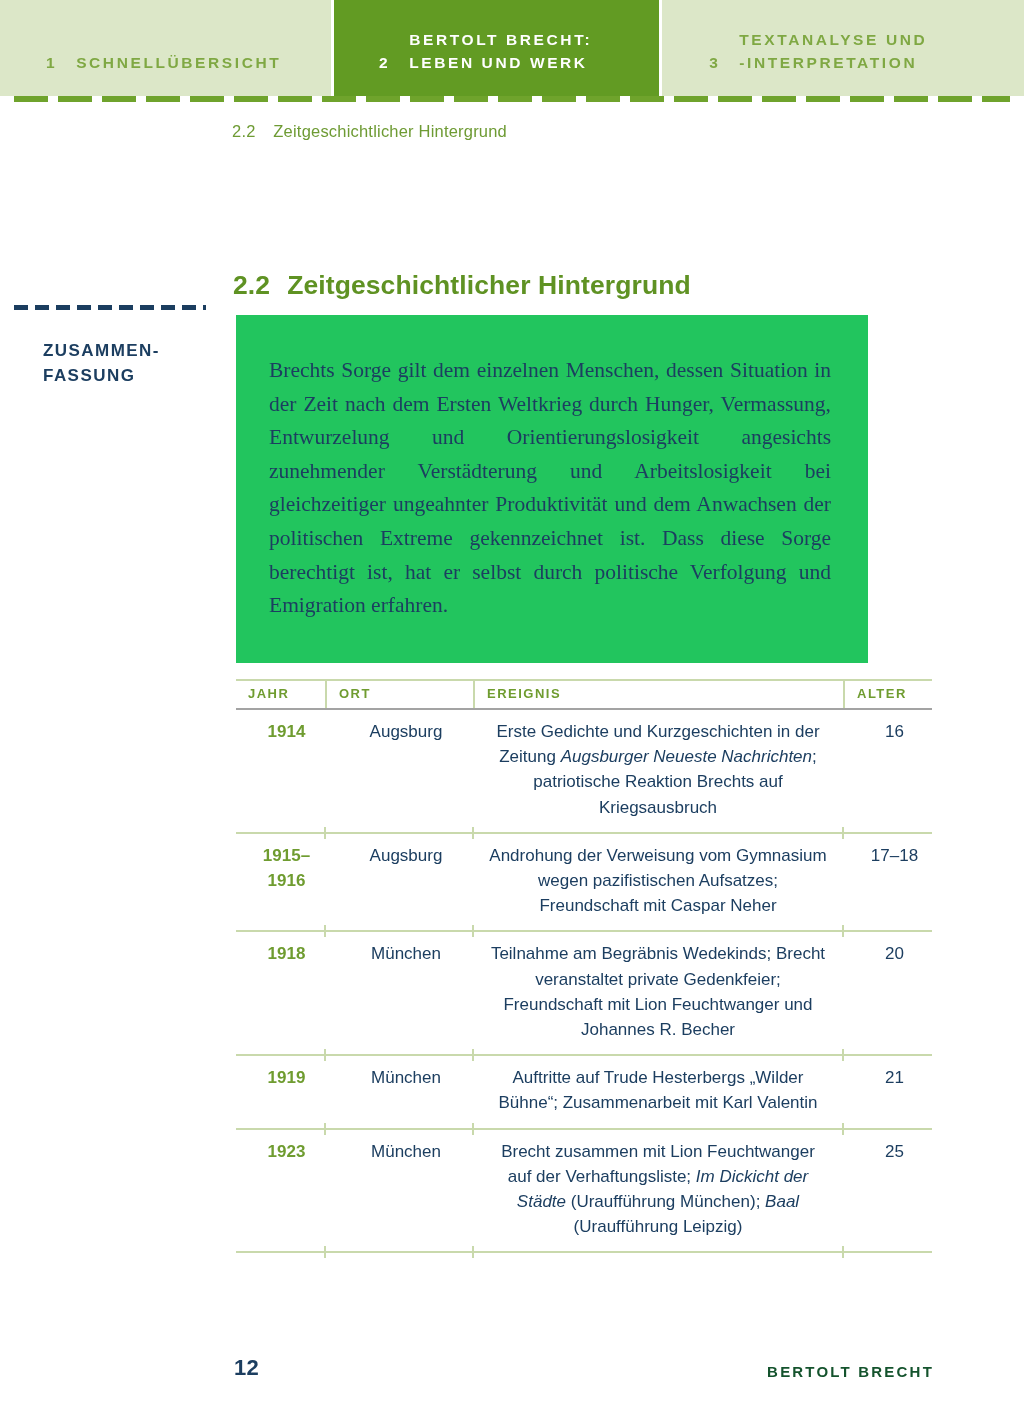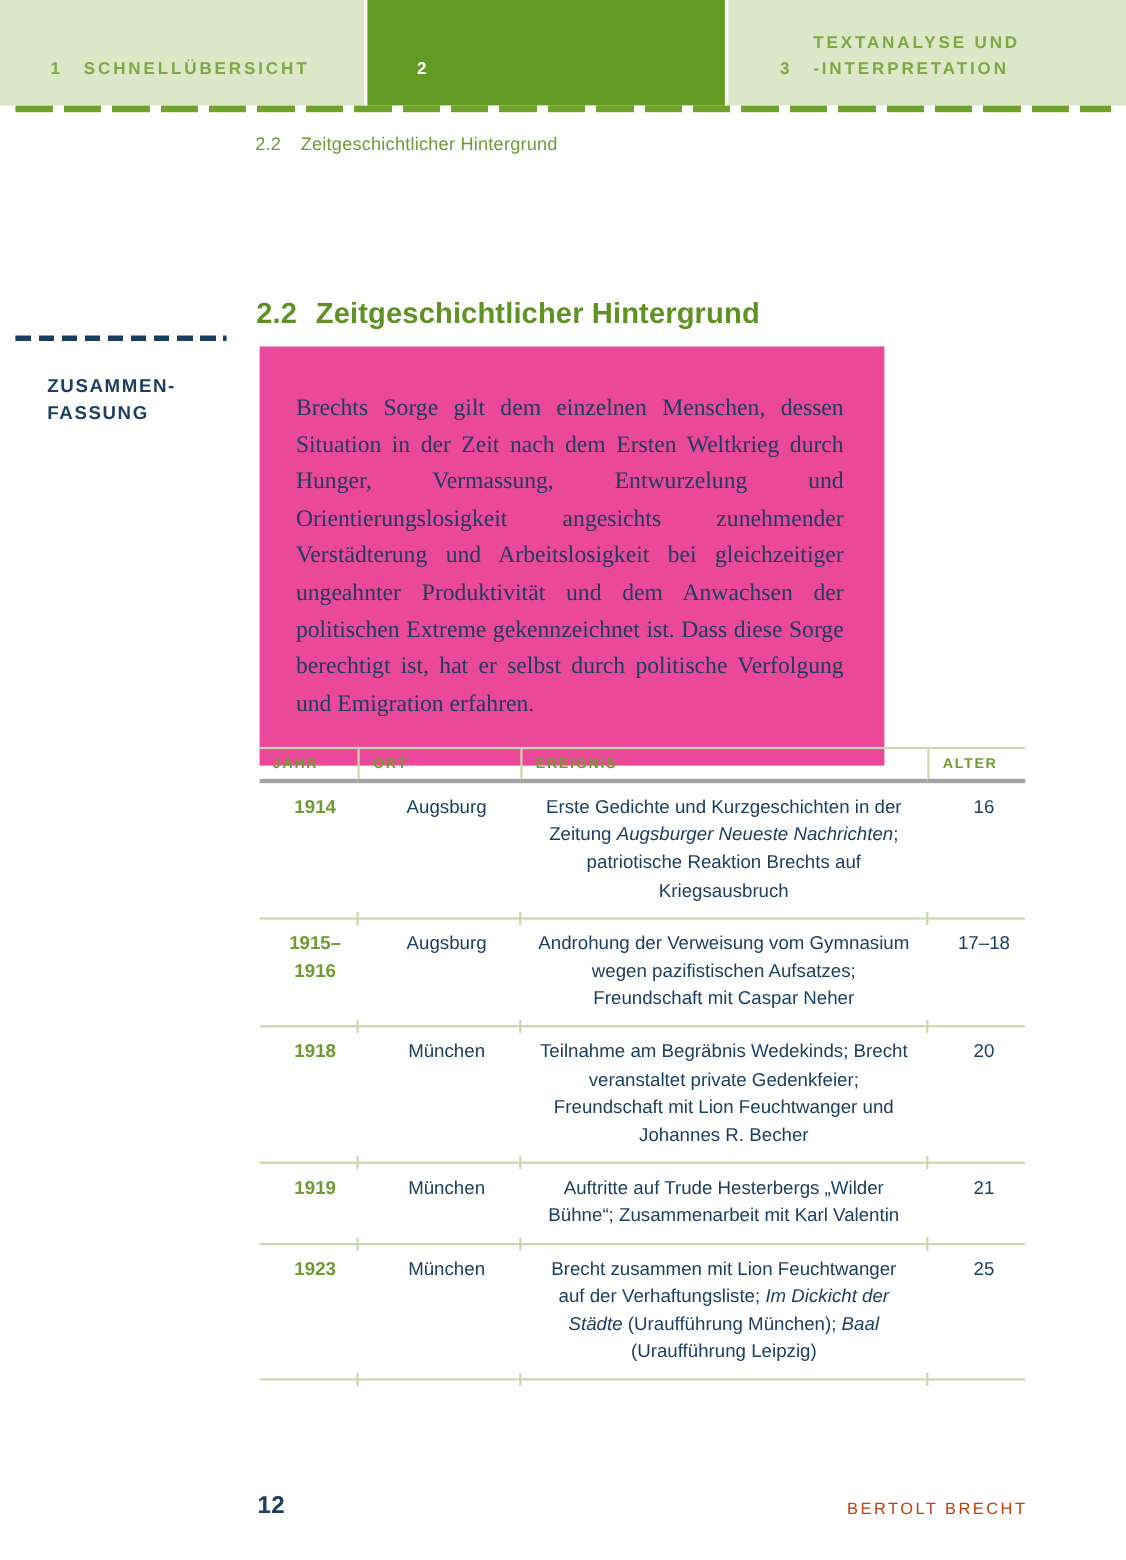--- a/index.html
+++ b/index.html
@@ -116,23 +116,23 @@
     color: #1C3E60;
     line-height: 25px;
     padding-left: 29px;
     white-space: pre-line;
   }
 
   
   .summary {
     position: absolute;
     top: 315px; left: 236px;
-    width: 568px;
+    width: 632px;
     min-height: 332px;
-    background: #ec4899;
+    background: #22c55e;
     padding: 39px 37px 40px 33px;
   }
   .summary p {
     margin: 0;
     font-family: "Liberation Serif", serif;
     font-size: 21.5px;
     line-height: 33.6px;
     color: #1C3E60;
     text-align: justify;
     text-justify: inter-word;
@@ -158,21 +158,21 @@
   
   .tbl thead th {
     text-align: left;
     vertical-align: bottom;
     font-size: 13px;
     font-weight: bold;
     letter-spacing: 1.5px;
     color: #6F9C30;
     padding: 5px 0 7px 0;
     border-top: 2px solid #C9D9AC;
-    border-bottom: 4px solid #a3a3a3;
+    border-bottom: 2px solid #a3a3a3;
     position: relative;
   }
   .tbl thead th.h-jahr  { padding-left: 12px; }
   .tbl thead th.h-ort   { padding-left: 14px; border-radius: 14px; }
   .tbl thead th.h-ereig { padding-left: 14px; }
   .tbl thead th.h-alter { padding-left: 14px; }
   .tbl thead th.sepline::before {
     content: "";
     position: absolute;
     left: 0; top: 0; bottom: 0;
@@ -222,36 +222,38 @@
     bottom: 37px; left: 234px;
     font-size: 22px;
     font-weight: bold;
     color: #1C3E60;
     letter-spacing: 0.3px;
   }
   .footer-title {
     position: absolute;
     bottom: 38px; right: 90px;
     font-size: 15px;
-    font-weight: normal;
+    font-weight: bold;
     letter-spacing: 2.2px;
-    color: #c2410c;
+    color: #14532d;
   }
 </style>
 </head>
 <body>
 
 <div class="tabbar">
   <div class="tab tab-1">
     <span class="tab-num">1</span>
     <span class="tab-label">SCHNELLÜBERSICHT</span>
   </div>
   <div class="tab-sep"></div>
   <div class="tab tab-2">
     <span class="tab-num">2</span>
+    <span class="tab-label">BERTOLT BRECHT:
+LEBEN UND WERK</span>
   </div>
   <div class="tab-sep"></div>
   <div class="tab tab-3">
     <span class="tab-num">3</span>
     <span class="tab-label">TEXTANALYSE UND
 -INTERPRETATION</span>
   </div>
 </div>
 <div class="tab-dash"></div>
 

